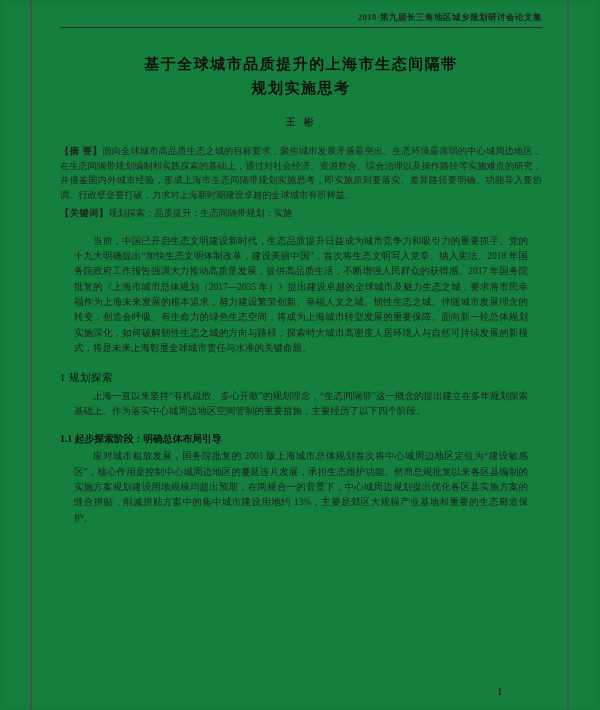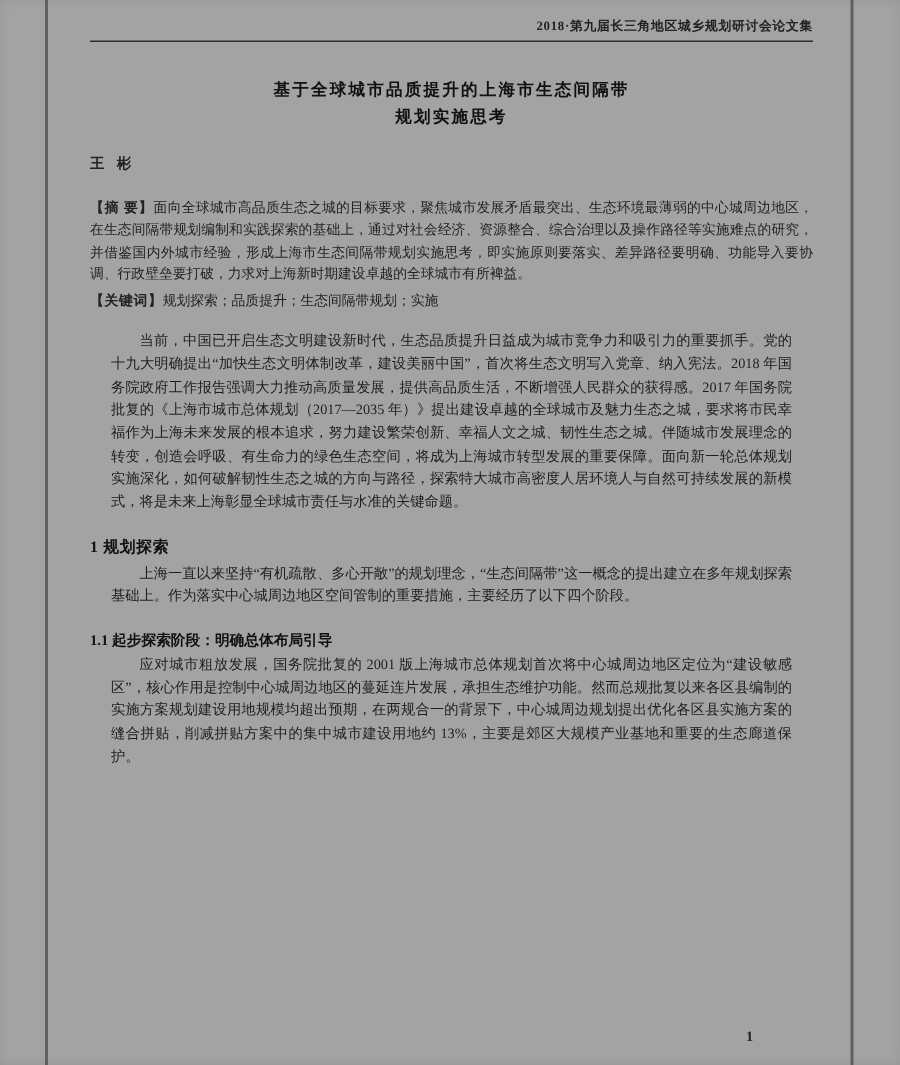--- a/index.html
+++ b/index.html
@@ -3,39 +3,39 @@
 <meta charset="utf-8">
 <style>
   html,body{margin:0;padding:0;}
   body{
     width:600px;height:710px;
     background:#efeeea;
     font-family:"Liberation Serif","DejaVu Serif",serif;
   }
   .scan{
     position:relative;width:600px;height:710px;
-    background:#a3a3a3;overflow:hidden;color:#1c1c1c;
+    background:#15803d;overflow:hidden;color:#1c1c1c;
     box-shadow:inset 0 0 8px rgba(0,0,0,.08);
   }
   .edge-line{position:absolute;top:0;bottom:0;width:2px;background:#4b4b4b;opacity:.75;}
   .edge-line.left{left:30px;}
   .edge-line.right{right:31px;}
   .content{position:absolute;left:60px;right:58px;top:0;}
   .header{text-align:right;font-size:8.5px;font-weight:bold;letter-spacing:.5px;padding-top:12px;color:#222;}
   .header-rule{border-bottom:1.5px solid #2e2e2e;margin-top:3px;}
-  .title{margin:24px 0 0;text-align:center;font-size:11px;line-height:1.6;font-weight:bold;letter-spacing:1.5px;color:#111;}
+  .title{margin:24px 0 0;text-align:center;font-size:15px;line-height:1.6;font-weight:bold;letter-spacing:1.5px;color:#111;}
   .title .tl{display:block;}
-  .author{margin-top:16px;text-align:left;font-size:9.5px;font-weight:bold;letter-spacing:3px;color:#222;}
+  .author{margin-top:16px;text-align:center;font-size:9.5px;font-weight:bold;letter-spacing:3px;color:#222;}
   .meta{font-size:9.2px;line-height:1.6;text-align:justify;margin:0;color:#222;}
   .meta b{font-weight:bold;letter-spacing:.5px;}
   .abstract{margin-top:15px;}
   .keywords{margin-top:3px;}
   .body-p{font-size:9.5px;line-height:1.62;text-align:justify;text-indent:2em;margin:14px;color:#1d1d1d;}
   .intro{margin-top:13px;}
-  .sec{font-size:10.5px;font-weight:bold;margin:11px 0 4px;letter-spacing:.5px;color:#111;}
+  .sec{font-size:10.5px;font-weight:normal;margin:11px 0 4px;letter-spacing:.5px;color:#111;}
   .subsec{font-size:9.8px;font-weight:bold;margin:5px 0 3px;color:#111;}
   .after-head{margin-top:2px;}
   .page-num{position:absolute;right:98px;bottom:13px;font-size:9.5px;font-weight:bold;color:#222;}
 </style>
 </head>
 <body>
 
 <div class="scan">
   <div class="edge-line left"></div>
   <div class="edge-line right"></div>

